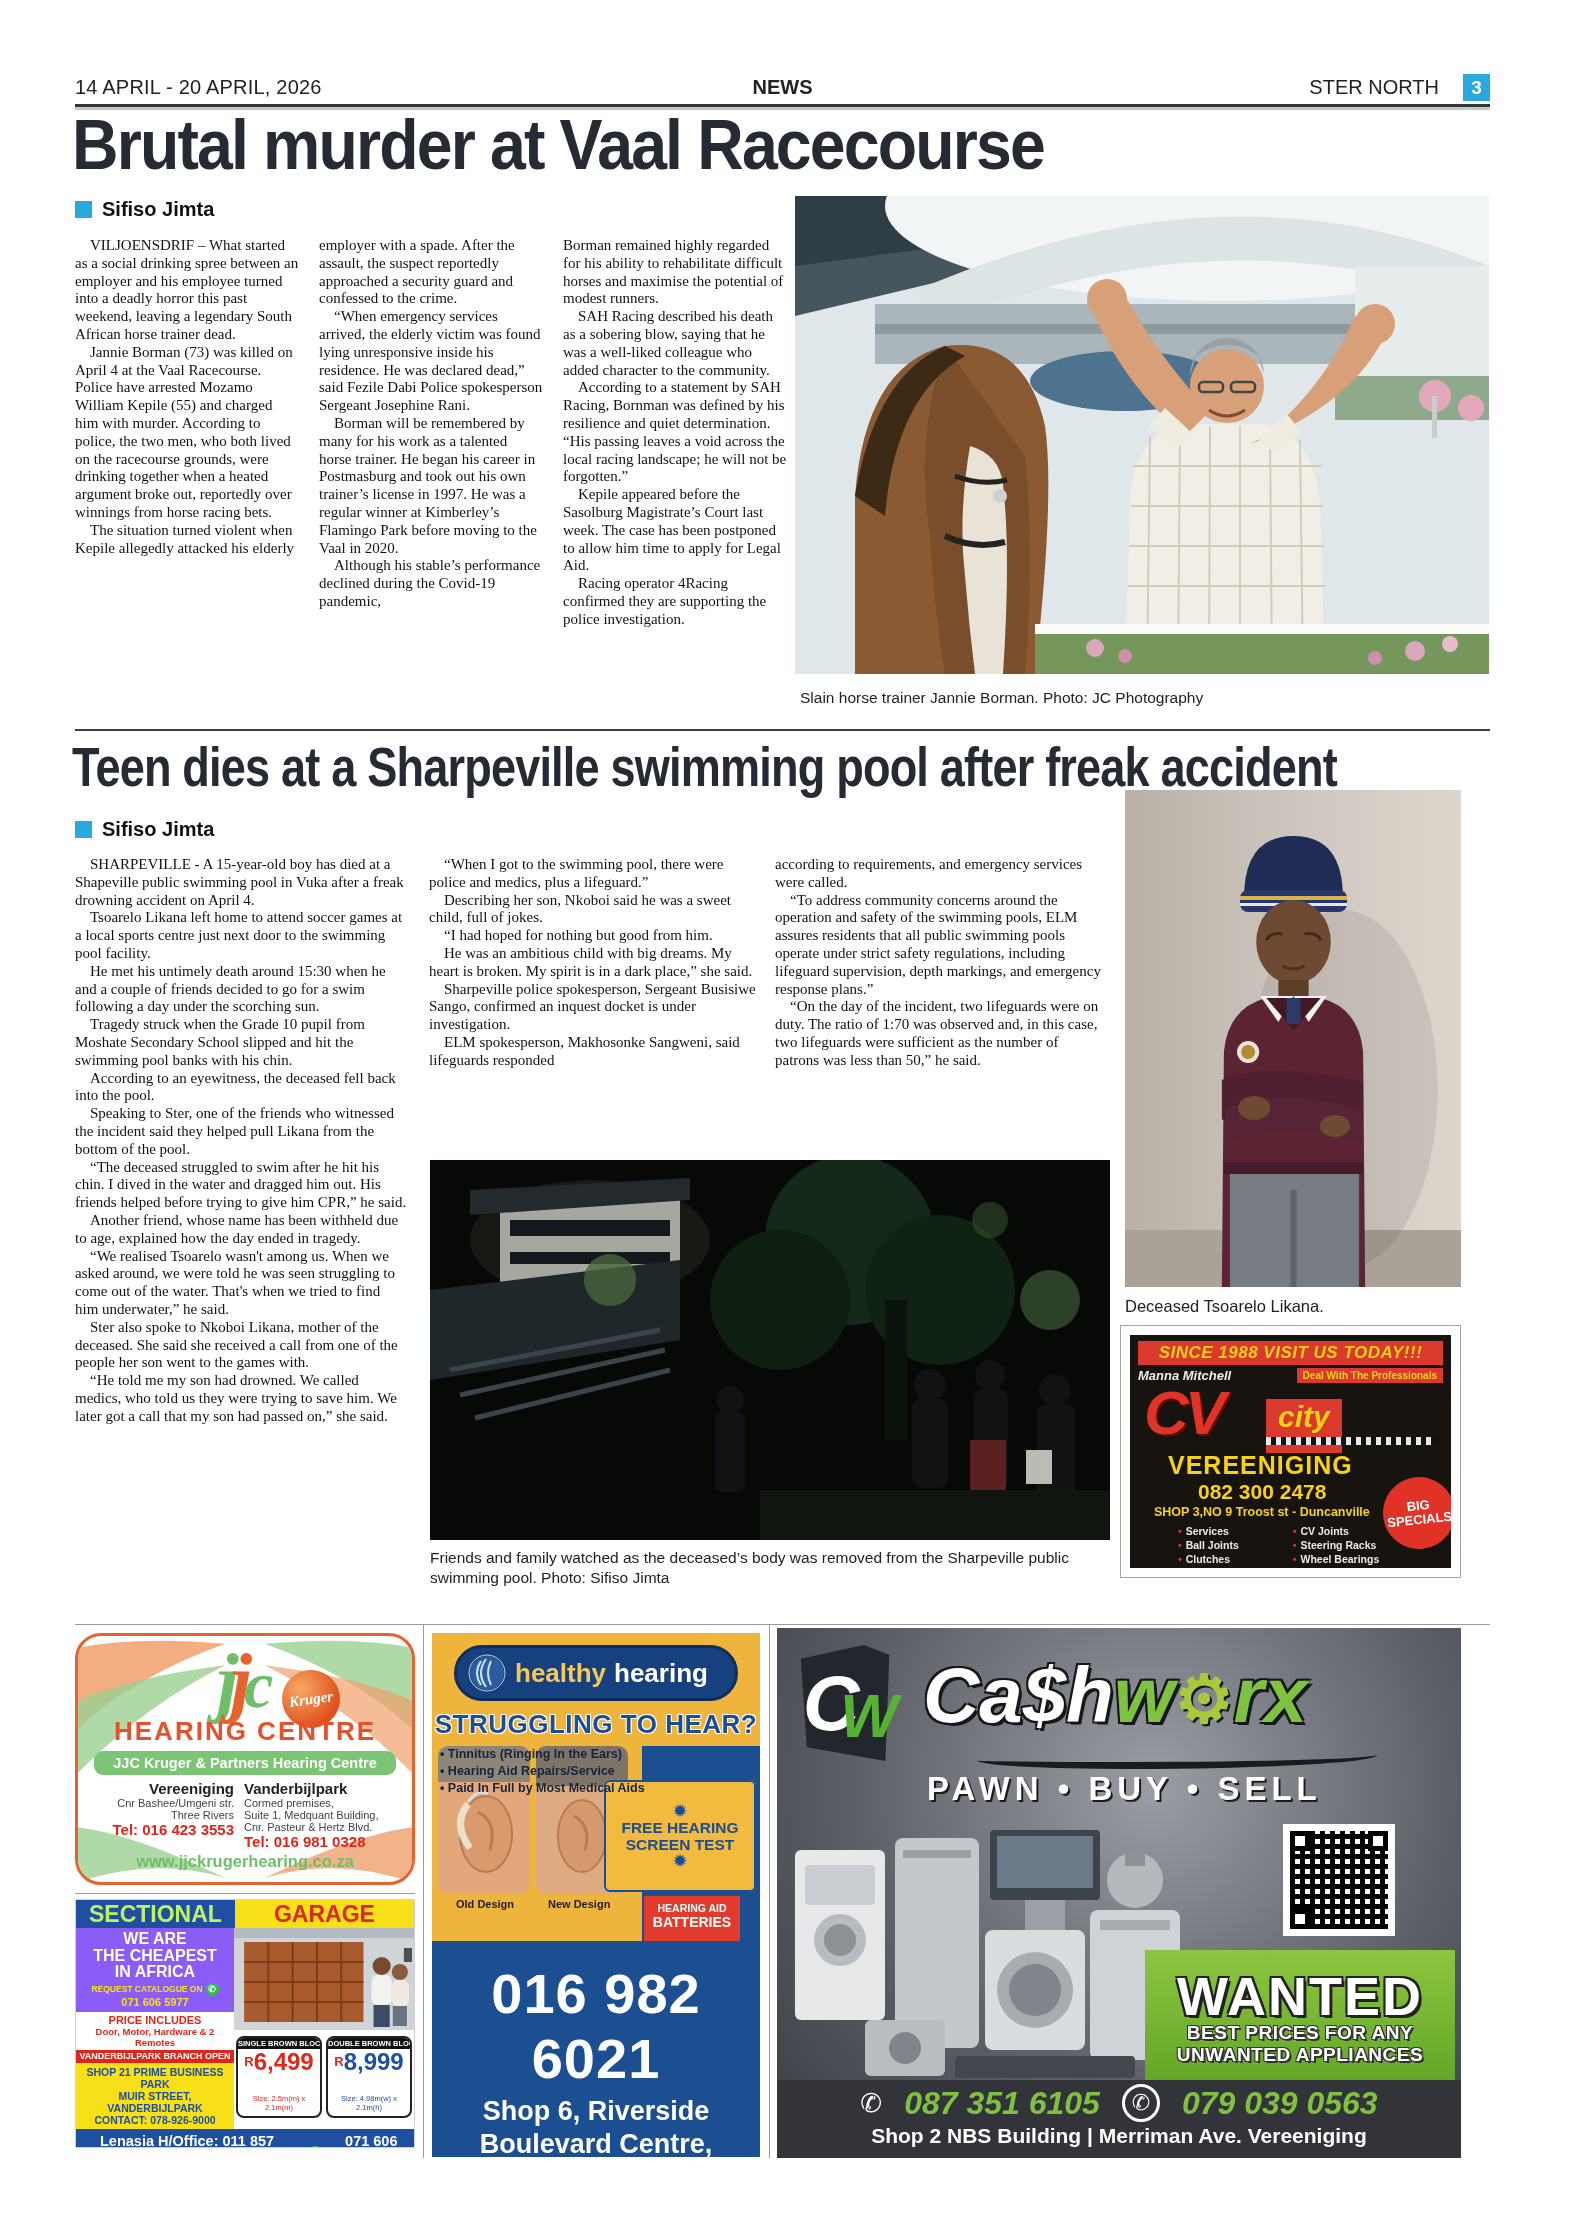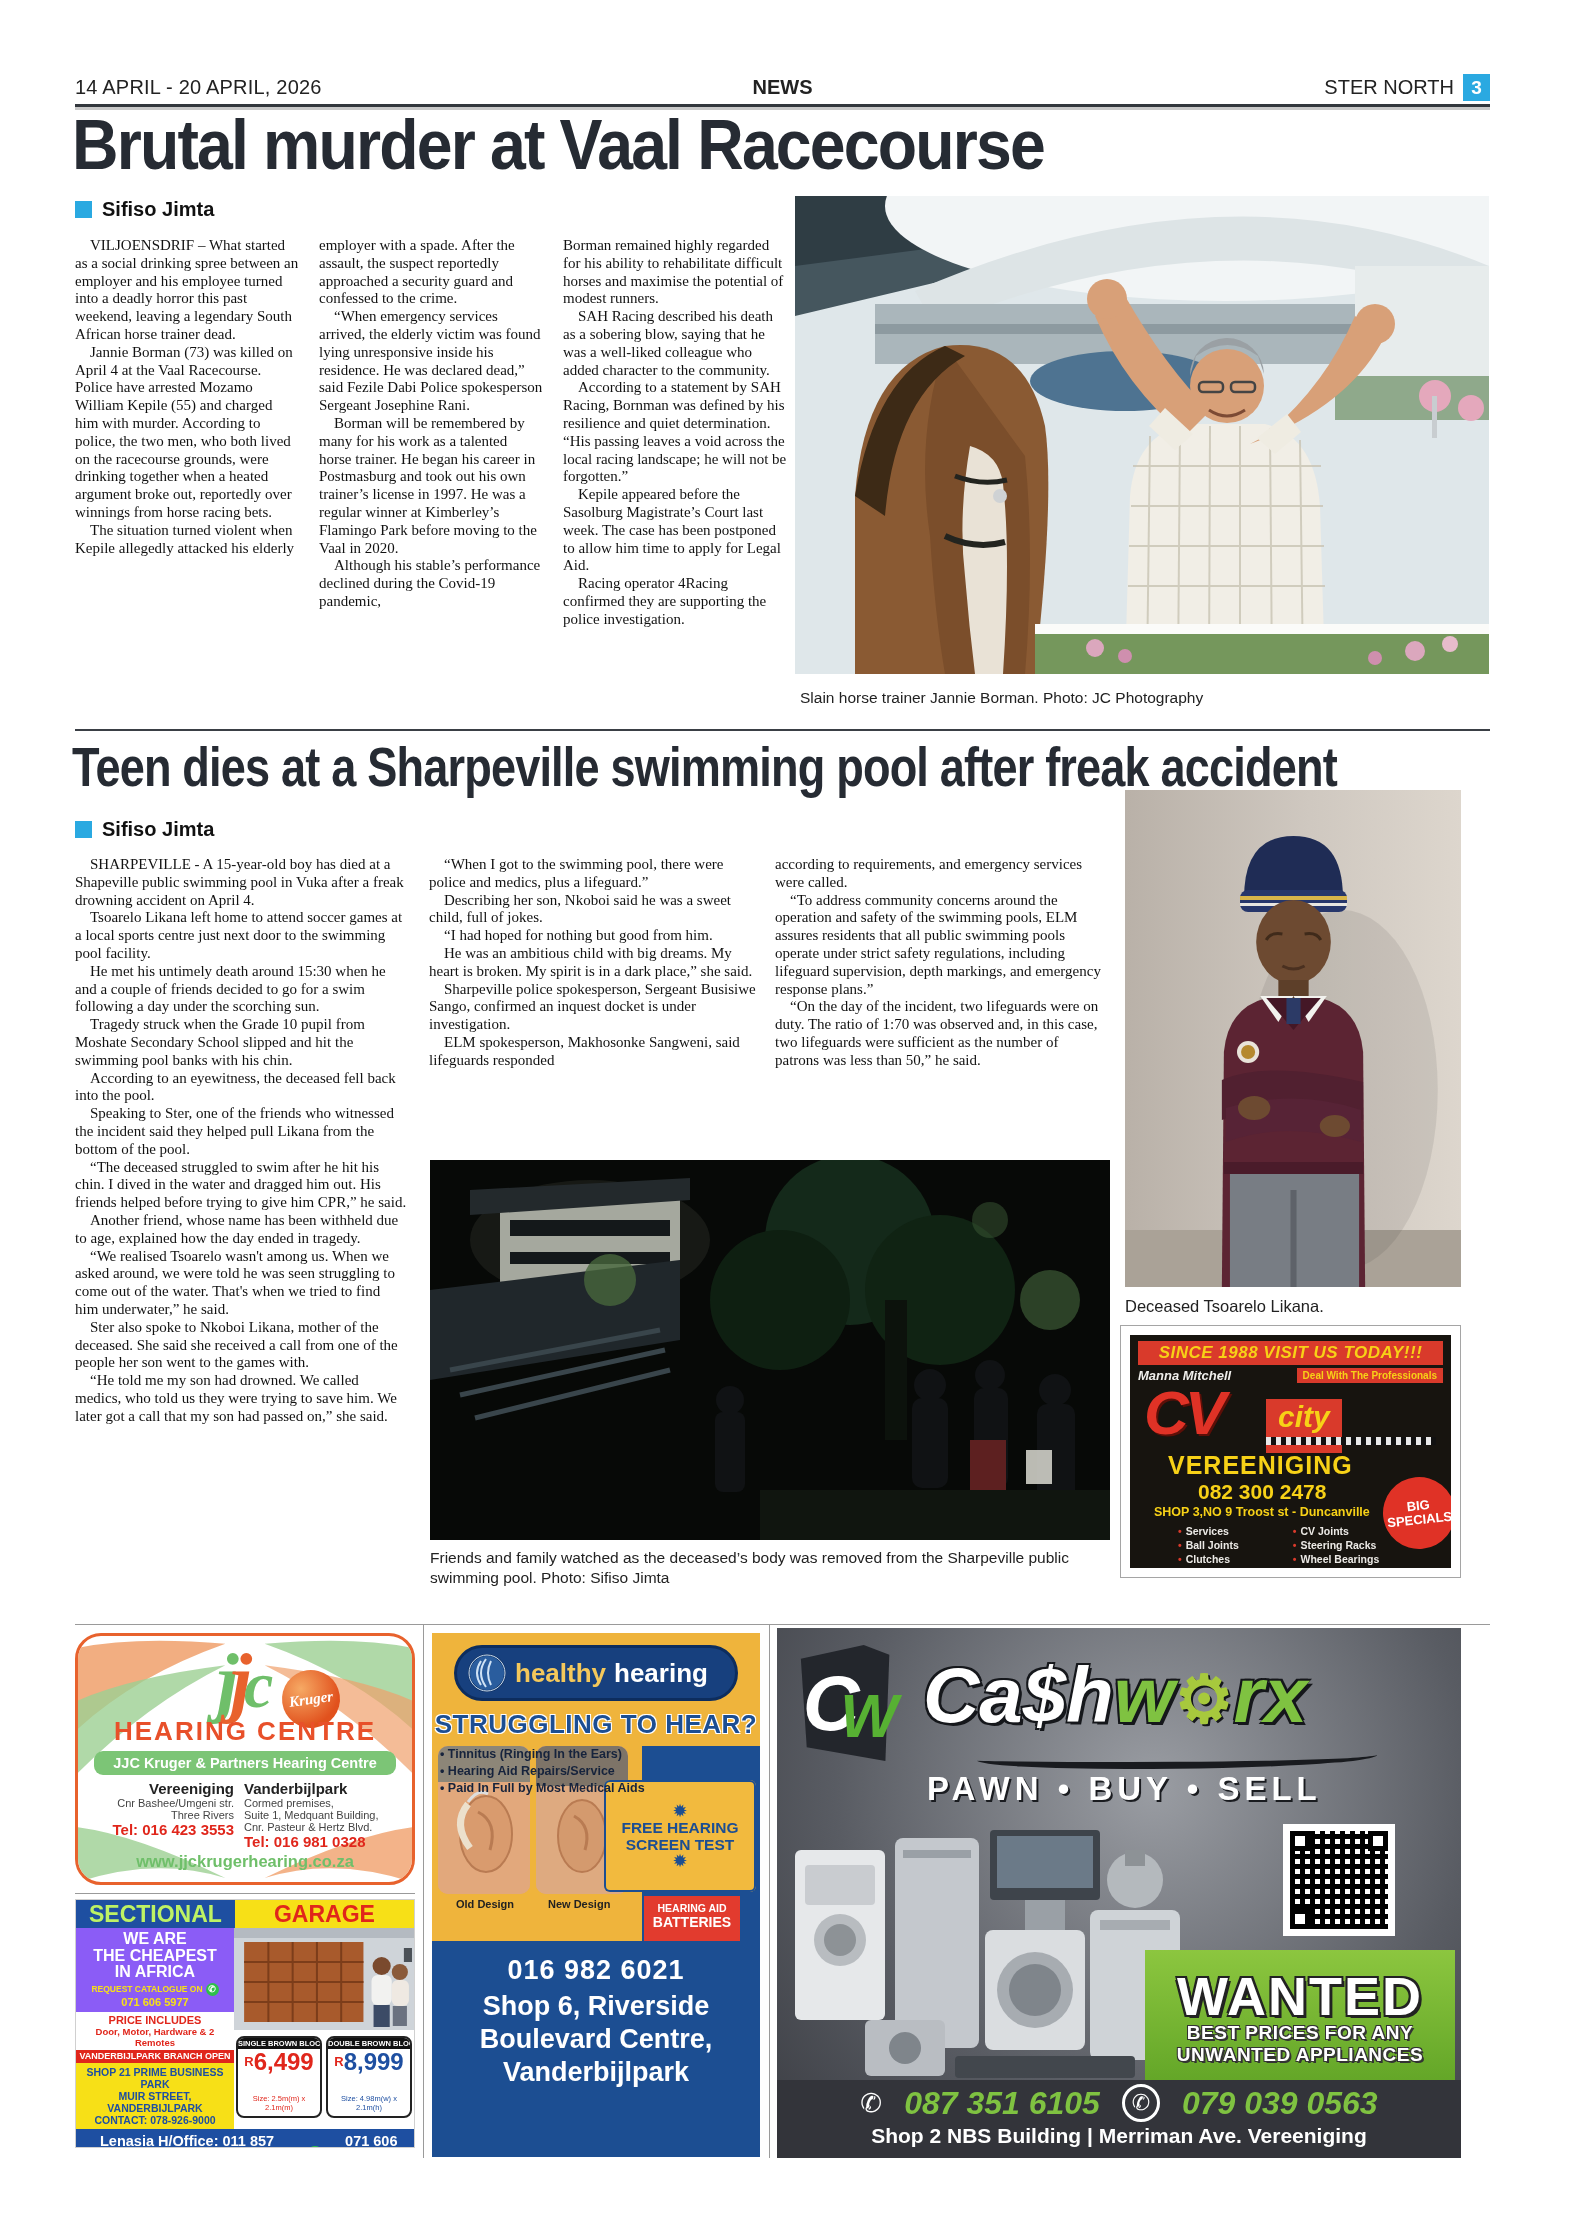--- a/index.html
+++ b/index.html
@@ -3,21 +3,21 @@
 <meta charset="utf-8">
 <style>
   html,body{margin:0;padding:0;background:#ffffff;}
   .page{position:relative;width:1572px;height:2224px;background:#fff;overflow:hidden;
         font-family:"Liberation Sans",sans-serif;color:#1a1a1a;}
 
   
   .hdr{position:absolute;left:75px;top:74px;width:1415px;height:28px;font-size:20px;color:#222;}
   .hdr-date{position:absolute;left:0;top:2px;letter-spacing:.2px;}
   .hdr-news{position:absolute;left:0;right:0;text-align:center;top:2px;font-weight:bold;}
-  .hdr-right{position:absolute;right:0;top:0;display:flex;align-items:center;gap:9px;justify-content:space-between;}
+  .hdr-right{position:absolute;right:0;top:0;display:flex;align-items:center;gap:24px;justify-content:space-between;}
   .pgnum{display:inline-block;width:27px;height:27px;background:#2aa9e1;color:#fff;font-weight:bold;
          text-align:center;line-height:27px;font-size:19px;}
   .hdr-rule{position:absolute;left:75px;top:104px;width:1415px;height:3px;background:#32373d;
             box-shadow:0 3px 0 #c9c9c9;}
 
   
   .headline{position:absolute;left:72px;color:#262b33;font-weight:bold;white-space:nowrap;
             transform-origin:left top;line-height:1;}
   .h1a{top:110px;font-size:70px;letter-spacing:-2px;transform:scaleX(.92);}
   .h2a{top:740px;font-size:55px;letter-spacing:-1px;transform:scaleX(.82);}
@@ -141,21 +141,21 @@
            display:flex;flex-direction:column;align-items:center;justify-content:center;
            box-shadow:0 0 0 2px #1c4e92 inset;}
   .hh-free .txt{color:#1c4e92;font-weight:bold;font-size:15.5px;line-height:17px;text-align:center;}
   .hh-star{color:#1c4e92;font-size:18px;line-height:16px;}
   .hh-ribbon{position:absolute;right:20px;top:150px;width:96px;height:62px;background:#e23b2e;color:#fff;
              text-align:center;clip-path:polygon(0 0,100% 0,100% 100%,50% 84%,0 100%);padding-top:6px;box-sizing:border-box;}
   .hh-rib1{font-weight:bold;font-size:10.5px;}
   .hh-rib2{font-weight:bold;font-size:14px;}
   .hh-bullets{position:relative;margin:2px 0 0 8px;font-weight:bold;font-size:12.5px;color:#16233c;line-height:17px;width:210px;}
   .hh-bot{position:absolute;left:0;bottom:0;width:100%;height:216px;background:#1c4e92;color:#fff;text-align:center;}
-  .hh-tel{font-weight:bold;font-size:27px;letter-spacing:1px;margin-top:14px;}
+  .hh-tel{font-weight:bold;font-size:56px;letter-spacing:1px;margin-top:20px;}
   .hh-addr{font-weight:bold;font-size:27px;line-height:33px;margin-top:4px;}
 
   
   .cwad{position:absolute;left:777px;top:1628px;width:684px;height:530px;overflow:hidden;box-sizing:border-box;
         background:radial-gradient(circle at 55% 30%,#9a9da3,#595c63 60%,#3a3c42);}
   .cw-logo{position:absolute;left:14px;top:14px;width:118px;height:122px;}
   .cw-word{position:absolute;left:146px;top:22px;white-space:nowrap;font-style:italic;font-weight:bold;}
   .cw-cash{font-size:78px;color:#fff;text-shadow:3px 3px 0 #15171b,-2px 2px 0 #15171b,2px -2px 0 #15171b,-2px -2px 0 #15171b;}
   .cw-grn{font-size:78px;color:#7fc241;text-shadow:3px 3px 0 #15171b,-2px 2px 0 #15171b,2px -2px 0 #15171b,-2px -2px 0 #15171b;}
   .cw-gear{font-size:66px;font-style:normal;color:#a7c93d;text-shadow:2px 2px 0 #15171b;}

